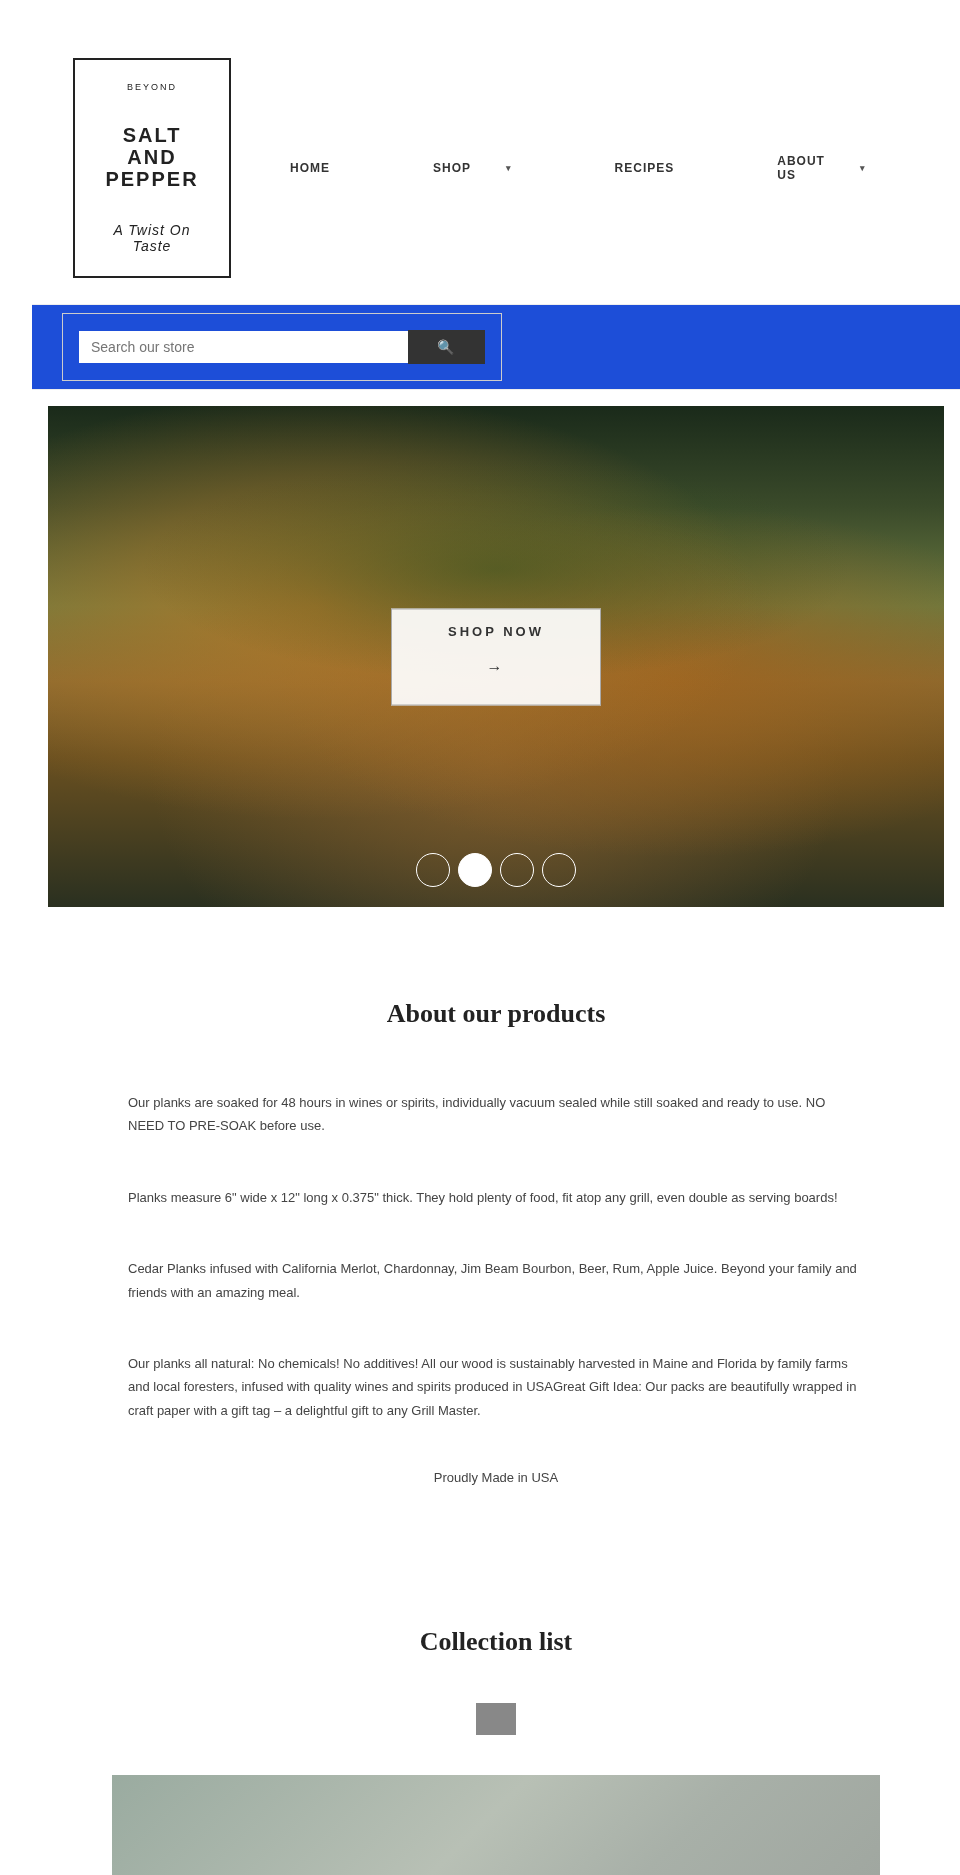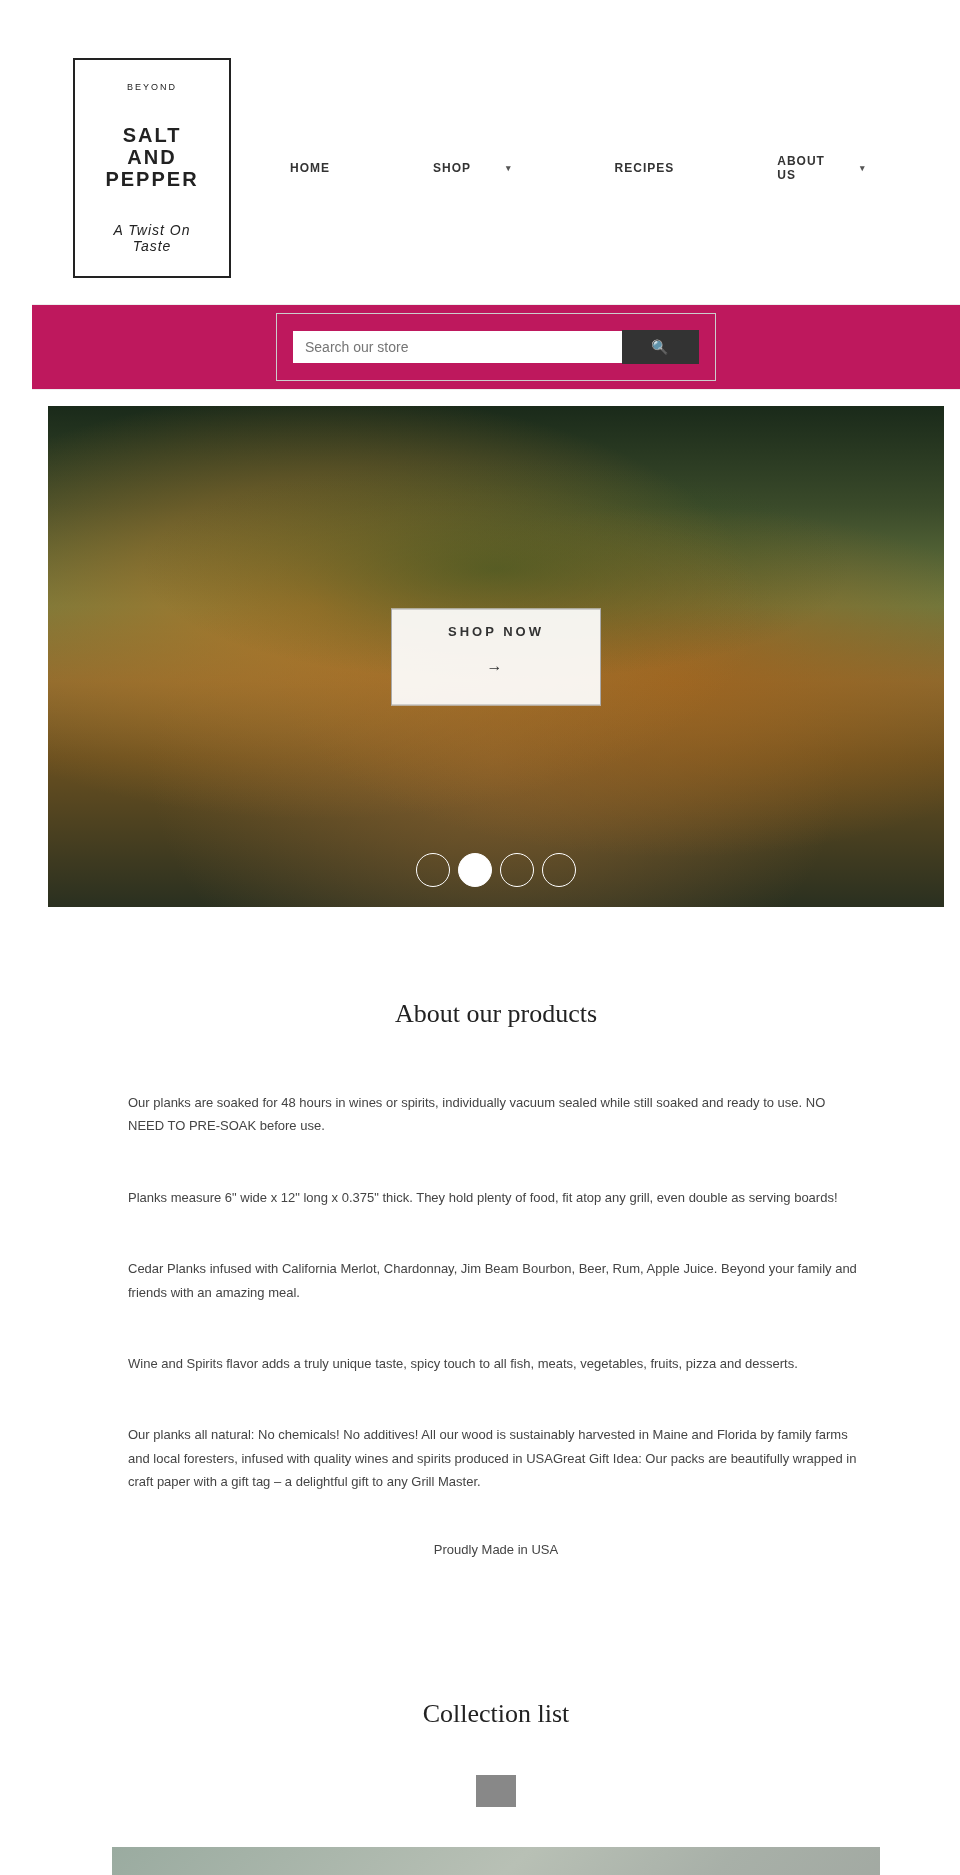--- a/index.html
+++ b/index.html
@@ -78,24 +78,24 @@
       align-items: center;
       gap: 14px;
     }
     .nav-icon {
       font-size: 18px;
       color: #333;
       cursor: pointer;
     }
     .search-bar-row {
       display: flex;
-      justify-content: center;
+      justify-content: flex-start;
       align-items: center;
       padding: 8px 30px;
-      background: #be185d;
+      background: #1d4ed8;
       border-bottom: 1px solid #eee;
     }
     .search-wrapper {
       display: flex;
       align-items: center;
       border: 1px solid #ccc;
       width: 440px;
     }
     .search-input {
       flex: 1;
@@ -209,21 +209,21 @@
       background: #fff;
     }
 
     
     .about-section {
       padding: 60px 80px;
       text-align: center;
     }
     .section-title {
       font-size: 26px;
-      font-weight: 400;
+      font-weight: 700;
       font-family: Georgia, serif;
       color: #222;
       margin-bottom: 30px;
     }
     .about-text {
       font-size: 13px;
       font-family: Arial, sans-serif;
       color: #444;
       line-height: 1.8;
       margin-bottom: 16px;
@@ -359,21 +359,20 @@
     <div class="dot"></div>
     <div class="dot"></div>
   </div>
 </div>
 
 <div class="about-section">
   <h2 class="section-title">About our products</h2>
   <p class="about-text">Our planks are soaked for 48 hours in wines or spirits, individually vacuum sealed while still soaked and ready to use. NO NEED TO PRE-SOAK before use.</p>
   <p class="about-text">Planks measure 6" wide x 12" long x 0.375" thick. They hold plenty of food, fit atop any grill, even double as serving boards!</p>
   <p class="about-text">Cedar Planks infused with California Merlot, Chardonnay, Jim Beam Bourbon, Beer, Rum, Apple Juice. Beyond your family and friends with an amazing meal.</p>
-  <p class="about-text">Wine and Spirits flavor adds a truly unique taste, spicy touch to all fish, meats, vegetables, fruits, pizza and desserts.</p>
   <p class="about-text">Our planks all natural: No chemicals! No additives! All our wood is sustainably harvested in Maine and Florida by family farms and local foresters, infused with quality wines and spirits produced in USAGreat Gift Idea: Our packs are beautifully wrapped in craft paper with a gift tag – a delightful gift to any Grill Master.</p>
   <p class="proudly">Proudly Made in USA</p>
 </div>
 
 <div class="collection-section">
   <h2 class="section-title">Collection list</h2>
   <div class="section-divider"></div>
   <div class="collection-card">
     <div class="collection-card-bg"></div>
     <span class="collection-label">Pre-Soaked Wood Planks</span>

